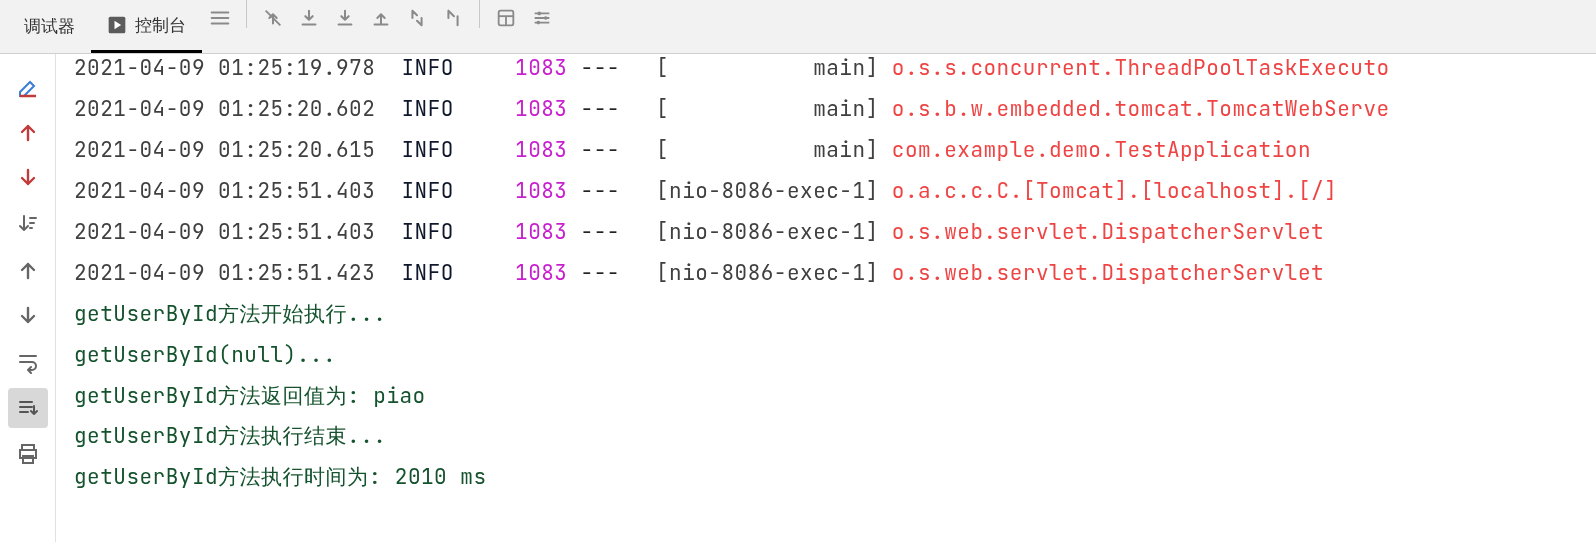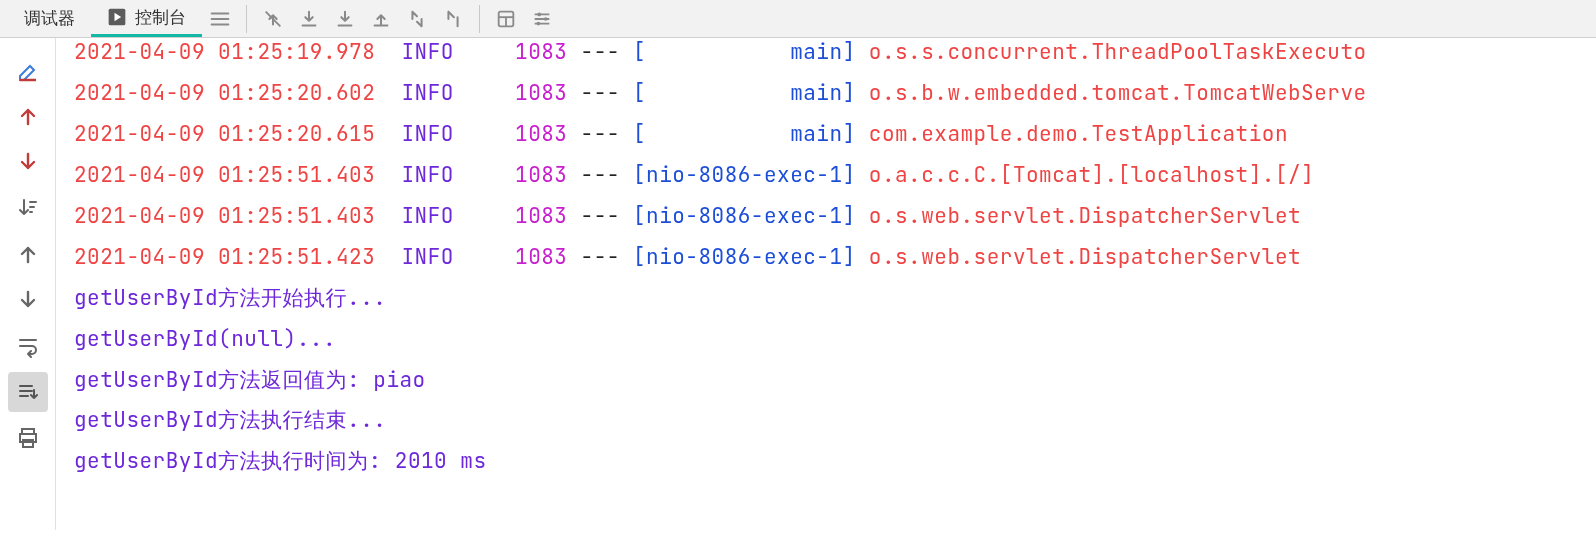--- a/index.html
+++ b/index.html
@@ -9,38 +9,38 @@
     }
     body {
       font-family: -apple-system, BlinkMacSystemFont, "Segoe UI", sans-serif;
       background: #fff;
       font-size: 14px;
       color: #333;
       overflow: hidden;
     }
     .toolbar {
       display: flex;
-      align-items: center;
-      height: 38px;
+      align-items: flex-start;
+      height: 54px;
       background: #f2f2f2;
       border-bottom: 1px solid #d0d0d0;
       padding: 0 8px;
     }
     .tab {
       display: flex;
       align-items: center;
       gap: 8px;
       padding: 0 16px;
       height: 100%;
       cursor: pointer;
       color: #333;
       font-size: 17px;
     }
     .tab.active {
-      border-bottom: 3px solid #14b8a6;
+      border-bottom: 3px solid #000000;
     }
     .tab-icon {
       display: inline-flex;
       align-items: center;
       justify-content: center;
     }
     .toolbar-sep {
       width: 1px;
       height: 28px;
       background: #c8c8c8;
@@ -101,27 +101,27 @@
       color: #232323;
       letter-spacing: 0.5px;
     }
     .log-line {
       display: block;
     }
     .log-line.clipped {
       opacity: 1;
       margin-top: -20px;
     }
-    .ts { color: #ef4444; }
-    .lvl { color: #6d28d9; }
+    .ts { color: #404040; }
+    .lvl { color: #0f172a; }
     .pid { color: #c81fcf; margin-left: 48px; }
     .dash { color: #232323; }
-    .thr { color: #1d4ed8; }
+    .thr { color: #404040; margin-left: 23px; }
     .logger { color: #ef4444; }
-    .plain { color: #6d28d9; }
+    .plain { color: #14532d; }
   </style>
 </head>
 <body>
 
 <div class="toolbar">
   <div class="tab">
     <span>调试器</span>
   </div>
   <div class="tab active">
     <span class="tab-icon">

